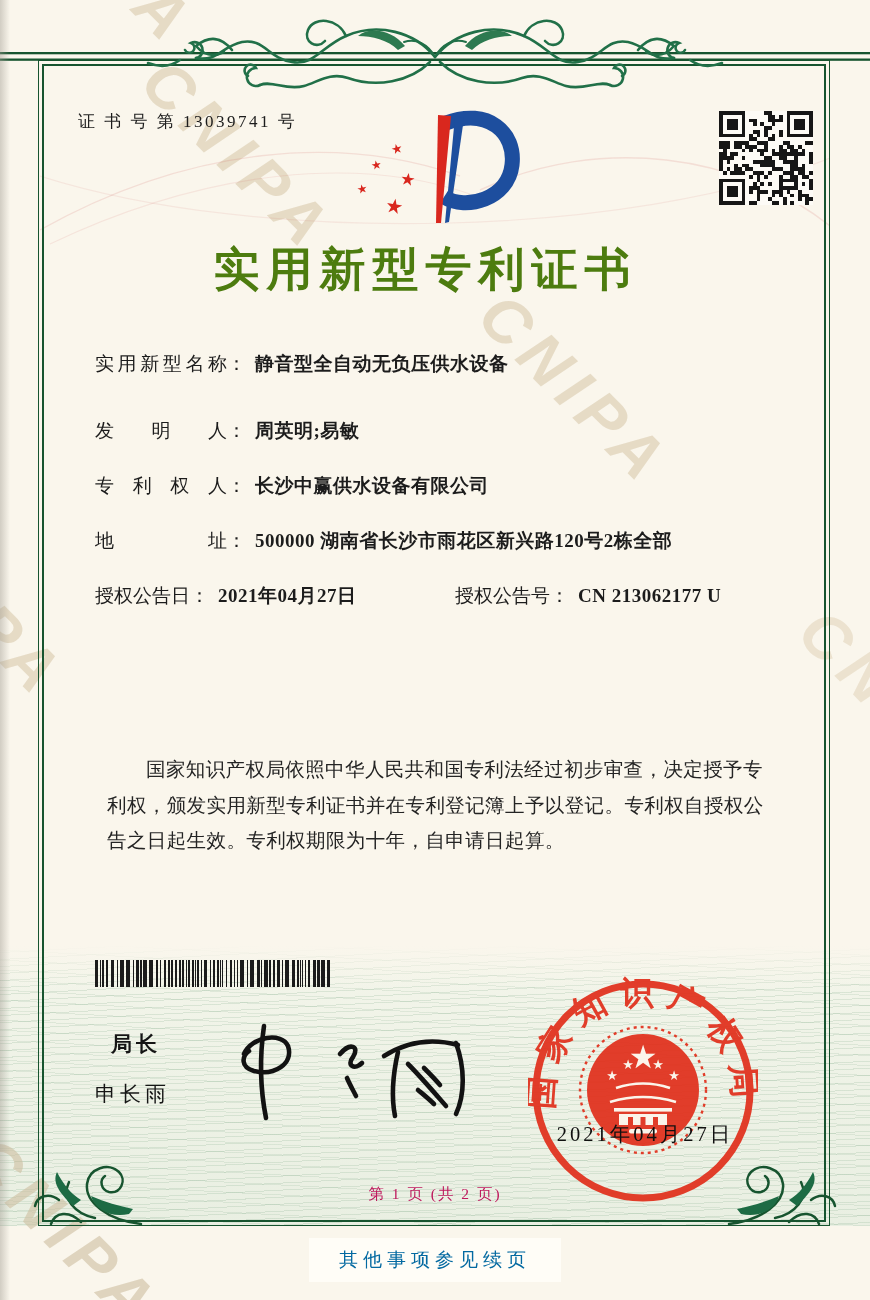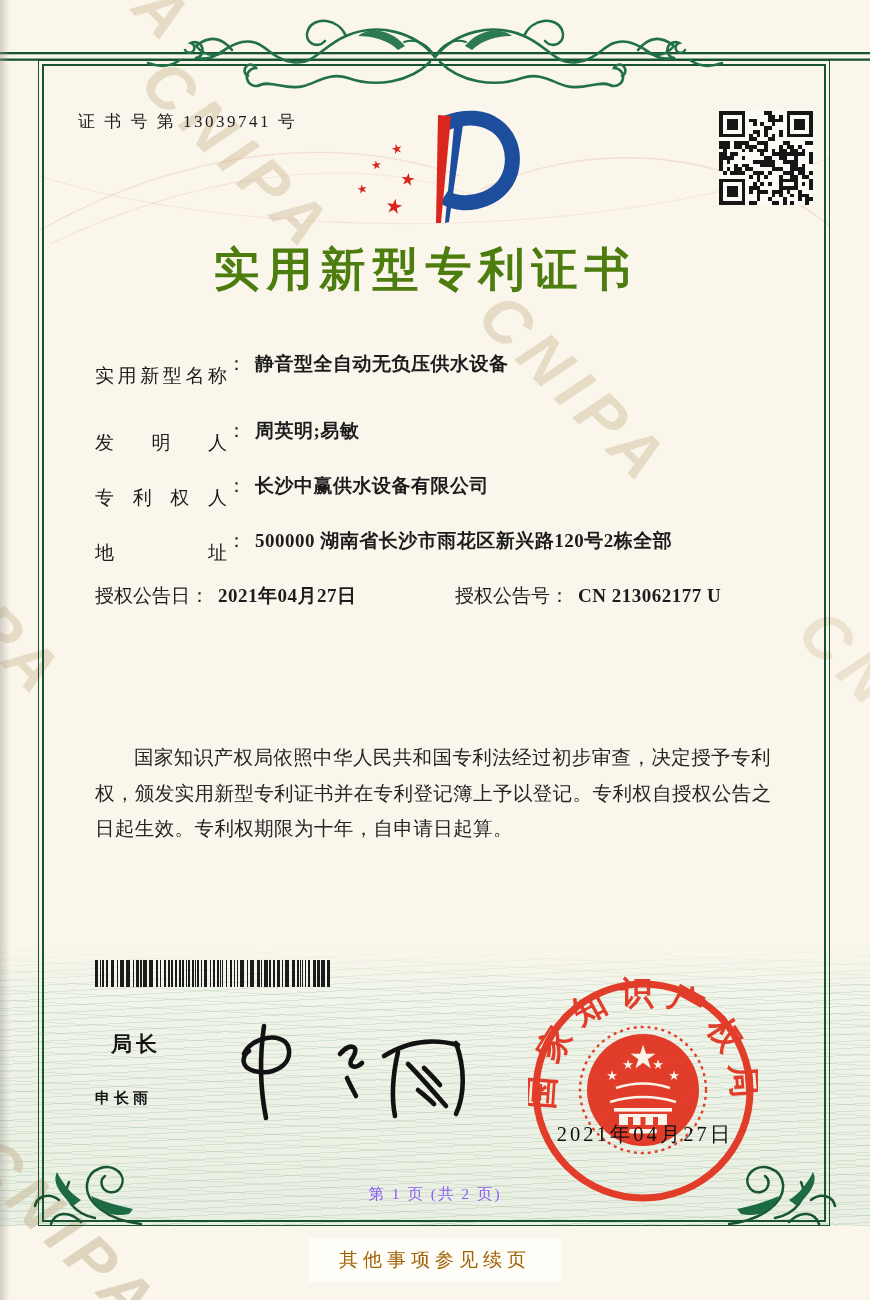--- a/index.html
+++ b/index.html
@@ -53,46 +53,46 @@
   .qr{position:absolute;left:719px;top:111px;width:94px;height:94px;}
   .qr svg{width:100%;height:100%;}
   .title{
     position:absolute;left:0;top:239px;width:851px;text-align:center;
     font-size:46px;font-weight:bold;letter-spacing:7px;color:#4d7c0f;
   }
   
   .fields{position:absolute;left:95px;top:352px;width:700px;font-size:19px;}
   .frow{height:24px;line-height:24px;margin-bottom:31px;position:relative;white-space:nowrap;}
   .frow.first{margin-bottom:43px;}
-  .flabel{display:inline-block;width:132px;text-align:justify;text-align-last:justify;vertical-align:top;margin-top:12px;}
+  .flabel{display:inline-block;width:132px;text-align:justify;text-align-last:justify;vertical-align:top;}
   .fcolon{display:inline-block;margin-right:9px;}
   .fvalue{letter-spacing:.5px;font-weight:bold;}
   .grant-2{position:absolute;left:360px;top:0;}
   
   .paras{position:absolute;left:95px;top:740px;width:694px;font-size:19.5px;line-height:35.5px;color:#242424;}
-  .paras p{margin:0;text-indent:2em;letter-spacing:.4px;}
+  .paras p{margin:12px;text-indent:2em;letter-spacing:.4px;}
   
   .barcode{position:absolute;left:95px;top:960px;width:240px;height:27px;}
   .barcode svg{width:100%;height:100%;}
   
   .director-label{position:absolute;left:95px;top:1030px;font-size:21px;font-weight:600;
     font-family:"Liberation Sans","DejaVu Sans",sans-serif;letter-spacing:4px;color:#151515;margin-left:16px;}
-  .director-name{position:absolute;left:95px;top:1080px;font-size:15px;font-weight:700;
-    font-family:"Liberation Sans","DejaVu Sans",sans-serif;letter-spacing:4px;color:#151515;margin-top:9px;}
+  .director-name{position:absolute;left:95px;top:1080px;font-size:21px;font-weight:400;
+    font-family:"Liberation Sans","DejaVu Sans",sans-serif;letter-spacing:4px;color:#151515;}
   .signature{position:absolute;left:232px;top:1012px;width:252px;height:118px;}
   
   .seal{position:absolute;left:528px;top:976px;width:230px;height:230px;}
   .seal-date{
     position:absolute;left:536px;top:1120px;width:218px;text-align:center;
     font-size:20.5px;letter-spacing:3px;color:#101010;font-weight:500;
   }
   
-  .page-note{position:absolute;left:0;top:1184px;width:870px;text-align:center;font-size:15.5px;letter-spacing:2px;color:#8b5cf6;}
+  .page-note{position:absolute;left:0;top:1184px;width:870px;text-align:center;font-size:15.5px;letter-spacing:2px;color:#be185d;}
   .cont-band{position:absolute;left:0;top:1238px;width:870px;text-align:center;}
-  .cont-inner{display:inline-block;background:#fffdf7;padding:9px 30px;font-size:19px;letter-spacing:5px;color:#a16207;}
+  .cont-inner{display:inline-block;background:#fffdf7;padding:9px 30px;font-size:19px;letter-spacing:5px;color:#0369a1;}
 </style>
 </head>
 <body>
 
 <div class="page">
 
   <span class="wm wm-f">CNIPA</span>
   <span class="wm wm-a">CNIPA</span>
   <span class="wm wm-b">CNIPA</span>
   <span class="wm wm-c">CNIPA</span>

